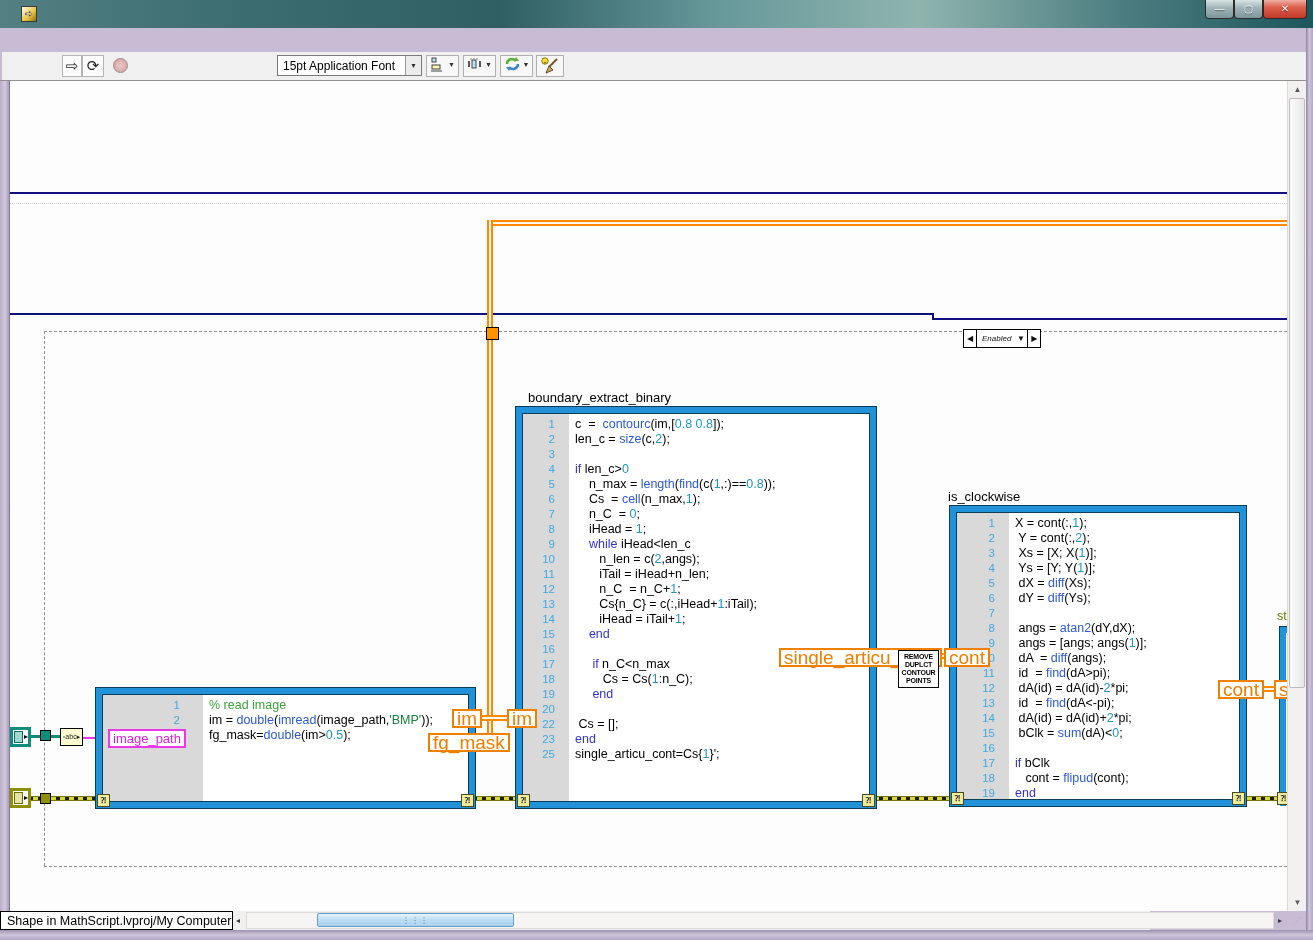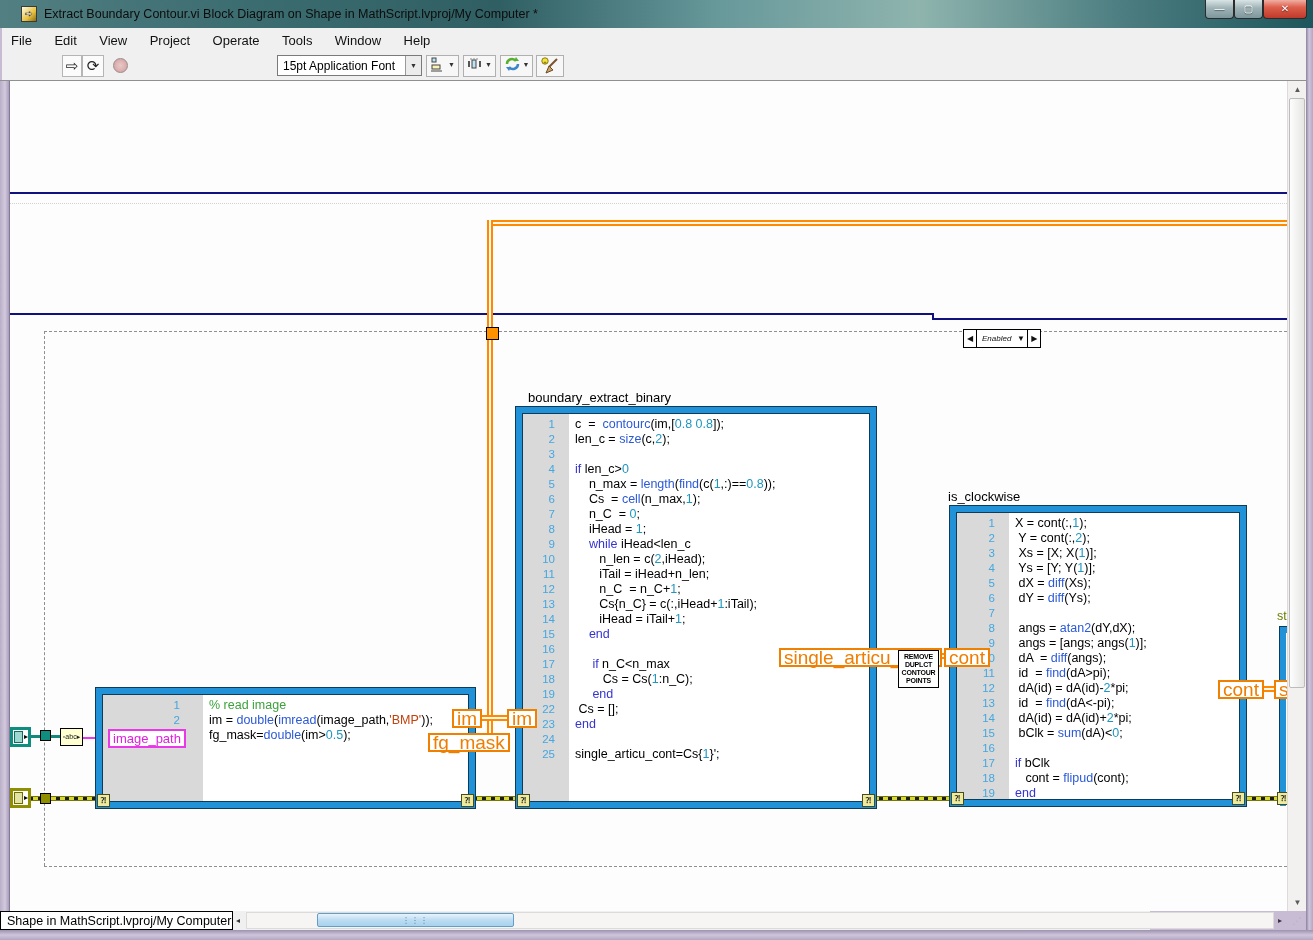--- a/index.html
+++ b/index.html
@@ -92,21 +92,21 @@
   .msnode { position:absolute; background:#fff; border:6px solid #2191d8; box-shadow:0 0 0 1px #0d3c59, inset 0 0 0 1px #0d3c59; z-index:3; }
   .msnode .gutter { position:absolute; left:1px; top:1px; bottom:1px; background:#d9d9d9; }
   .msnode .codewrap { position:absolute; left:1px; top:1px; right:1px; padding-top:3px; }
   .crow { display:flex; height:15px; white-space:pre; }
   .crow .ln { text-align:right; font-size:11.5px; color:#44a7e0; line-height:15px; flex:none; }
   .crow .code { font-size:12.5px; line-height:15px; color:#000; padding-left:7px; }
   .n1 .ln { width:99px; padding-right:22px; }
   .n2 .ln { width:45px; padding-right:13px; }
   .n3 .ln { width:51px; padding-right:13px; }
   .seg-p { color:#000; } .seg-k { color:#3434d2; } .seg-f { color:#2b59d8; }
-  .seg-n { color:#1f96be;text-align:center; } .seg-s { color:#c2410c; } .seg-c { color:#3da23c; }
+  .seg-n { color:#1f96be;text-align:center; } .seg-s { color:#15803d; } .seg-c { color:#3da23c; }
   .node-label { position:absolute; font-size:13px; color:#000; z-index:4; white-space:nowrap; }
   .cicon { position:absolute; width:13px; height:13px; background:#efeb9d; border:1px solid #4a4a20; z-index:5;
     font-size:8px; line-height:11px; text-align:center; color:#222; font-weight:bold; }
 
   
   .olabel { position:absolute; background:#fff; border:2px solid #f08000; color:#ef7d00; font-size:19px; line-height:15px; padding:0 3px; z-index:6; white-space:nowrap; }
   .maglabel { position:absolute; background:#fff; border:2px solid #e838e8; color:#e020e0; font-size:13px; line-height:15px; padding:0 3px; z-index:6; white-space:nowrap; }
   #free-label { position:absolute; left:898px; top:650px; width:41px; background:#fff; border:1px solid #000; z-index:7; text-align:center; padding:2px 0; }
   #free-label div { font-size:7px; font-weight:bold; line-height:8px; color:#000; letter-spacing:-0.2px; }
   #st-label { position:absolute; left:1277px; top:609px; font-size:12.5px; color:#6b7d00; z-index:4; }
@@ -125,36 +125,25 @@
   #hright-arrow { position:absolute; left:1278px; top:5px; font-size:8px; color:#333; }
   #corner-grip { position:absolute; left:1288px; top:912px; width:18px; height:18px; z-index:9; color:#b0a7bf; font-size:9px; line-height:18px; text-align:center; }
 </style>
 </head>
 <body>
 
 <div id="screen">
 
   <div id="titlebar">
     <div id="title-icon">➪</div>
-    <div id="title-text">Extract Boundary Contour.vi Block Diagram on Shape in MathScript.lvproj/My Computer *</div>
     <div class="winbtn" id="btn-min">—</div>
     <div class="winbtn" id="btn-max">▢</div>
     <div class="winbtn" id="btn-close">✕</div>
   </div>
 
-  <div id="menubar">
-    <span class="menu-item">File</span>
-    <span class="menu-item">Edit</span>
-    <span class="menu-item">View</span>
-    <span class="menu-item">Project</span>
-    <span class="menu-item">Operate</span>
-    <span class="menu-item">Tools</span>
-    <span class="menu-item">Window</span>
-    <span class="menu-item">Help</span>
-  </div>
 
   <div id="toolbar">
     <div class="tbtn" id="run-btn"><span>⇨</span></div>
     <div class="tbtn" id="runcont-btn"><span>⟳</span></div>
     <div class="tbtn" id="abort-btn">
         <div id="abort-glyph"></div>
       </div>
     <div class="tbtn" id="font-dd">
       <div id="font-dd-label">15pt Application Font</div>
       <div class="dd-arrow-cell">▼</div>
@@ -264,33 +253,33 @@
     <div class="codewrap">
         <div class="crow"><span class="ln">1</span><span class="code"><span class="seg-p">c  =  </span><span class="seg-f">contourc</span><span class="seg-p">(im,[</span><span class="seg-n">0.8 0.8</span><span class="seg-p">]);</span></span></div>
         <div class="crow"><span class="ln">2</span><span class="code"><span class="seg-p">len_c = </span><span class="seg-f">size</span><span class="seg-p">(c,</span><span class="seg-n">2</span><span class="seg-p">);</span></span></div>
         <div class="crow"><span class="ln">3</span><span class="code"></span></div>
         <div class="crow"><span class="ln">4</span><span class="code"><span class="seg-k">if</span><span class="seg-p"> len_c&gt;</span><span class="seg-n">0</span></span></div>
         <div class="crow"><span class="ln">5</span><span class="code"><span class="seg-p">    n_max = </span><span class="seg-f">length</span><span class="seg-p">(</span><span class="seg-f">find</span><span class="seg-p">(c(</span><span class="seg-n">1</span><span class="seg-p">,:)==</span><span class="seg-n">0.8</span><span class="seg-p">));</span></span></div>
         <div class="crow"><span class="ln">6</span><span class="code"><span class="seg-p">    Cs  = </span><span class="seg-f">cell</span><span class="seg-p">(n_max,</span><span class="seg-n">1</span><span class="seg-p">);</span></span></div>
         <div class="crow"><span class="ln">7</span><span class="code"><span class="seg-p">    n_C  = </span><span class="seg-n">0</span><span class="seg-p">;</span></span></div>
         <div class="crow"><span class="ln">8</span><span class="code"><span class="seg-p">    iHead = </span><span class="seg-n">1</span><span class="seg-p">;</span></span></div>
         <div class="crow"><span class="ln">9</span><span class="code"><span class="seg-p">    </span><span class="seg-k">while</span><span class="seg-p"> iHead&lt;len_c</span></span></div>
-        <div class="crow"><span class="ln">10</span><span class="code"><span class="seg-p">       n_len = c(</span><span class="seg-n">2</span><span class="seg-p">,iHead);</span></span></div>
+        <div class="crow"><span class="ln">10</span><span class="code"><span class="seg-p">       n_len = c(</span><span class="seg-n">2</span><span class="seg-p">,angs);</span></span></div>
         <div class="crow"><span class="ln">11</span><span class="code"><span class="seg-p">       iTail = iHead+n_len;</span></span></div>
         <div class="crow"><span class="ln">12</span><span class="code"><span class="seg-p">       n_C  = n_C+</span><span class="seg-n">1</span><span class="seg-p">;</span></span></div>
         <div class="crow"><span class="ln">13</span><span class="code"><span class="seg-p">       Cs{n_C} = c(:,iHead+</span><span class="seg-n">1</span><span class="seg-p">:iTail);</span></span></div>
         <div class="crow"><span class="ln">14</span><span class="code"><span class="seg-p">       iHead = iTail+</span><span class="seg-n">1</span><span class="seg-p">;</span></span></div>
         <div class="crow"><span class="ln">15</span><span class="code"><span class="seg-p">    </span><span class="seg-k">end</span></span></div>
         <div class="crow"><span class="ln">16</span><span class="code"></span></div>
         <div class="crow"><span class="ln">17</span><span class="code"><span class="seg-p">     </span><span class="seg-k">if</span><span class="seg-p"> n_C&lt;n_max</span></span></div>
         <div class="crow"><span class="ln">18</span><span class="code"><span class="seg-p">        Cs = Cs(</span><span class="seg-n">1</span><span class="seg-p">:n_C);</span></span></div>
         <div class="crow"><span class="ln">19</span><span class="code"><span class="seg-p">     </span><span class="seg-k">end</span></span></div>
+        <div class="crow"><span class="ln">20</span><span class="code"></span></div>
         <div class="crow"><span class="ln">22</span><span class="code"><span class="seg-p"> Cs = [];</span></span></div>
         <div class="crow"><span class="ln">23</span><span class="code"><span class="seg-k">end</span></span></div>
-        <div class="crow"><span class="ln">24</span><span class="code"></span></div>
         <div class="crow"><span class="ln">25</span><span class="code"><span class="seg-p">single_articu_cont=Cs{</span><span class="seg-n">1</span><span class="seg-p">}';</span></span></div>
       </div>
   </div>
   <div class="cicon" style="left:517px;top:794px;">⁈</div>
   <div class="cicon" style="left:862px;top:794px;">⁈</div>
 
   <div class="node-label" style="left:948px;top:489px;">is_clockwise</div>
   <div class="msnode n3" style="left:950px;top:506px;width:296px;height:300px;">
     <div class="gutter" style="width:52px;"></div>
     <div class="codewrap">

